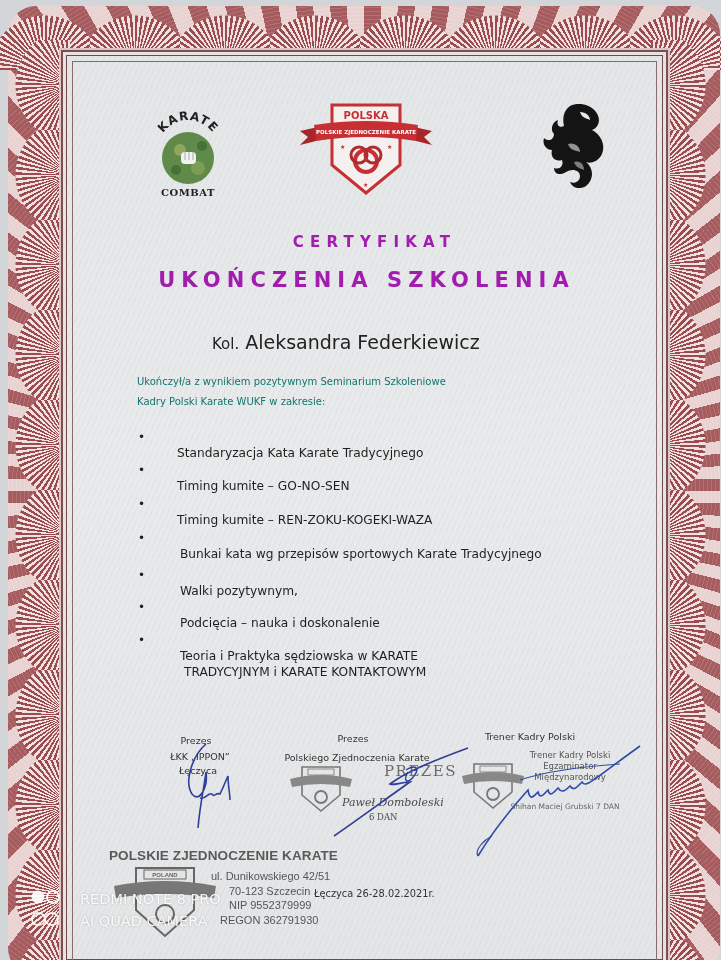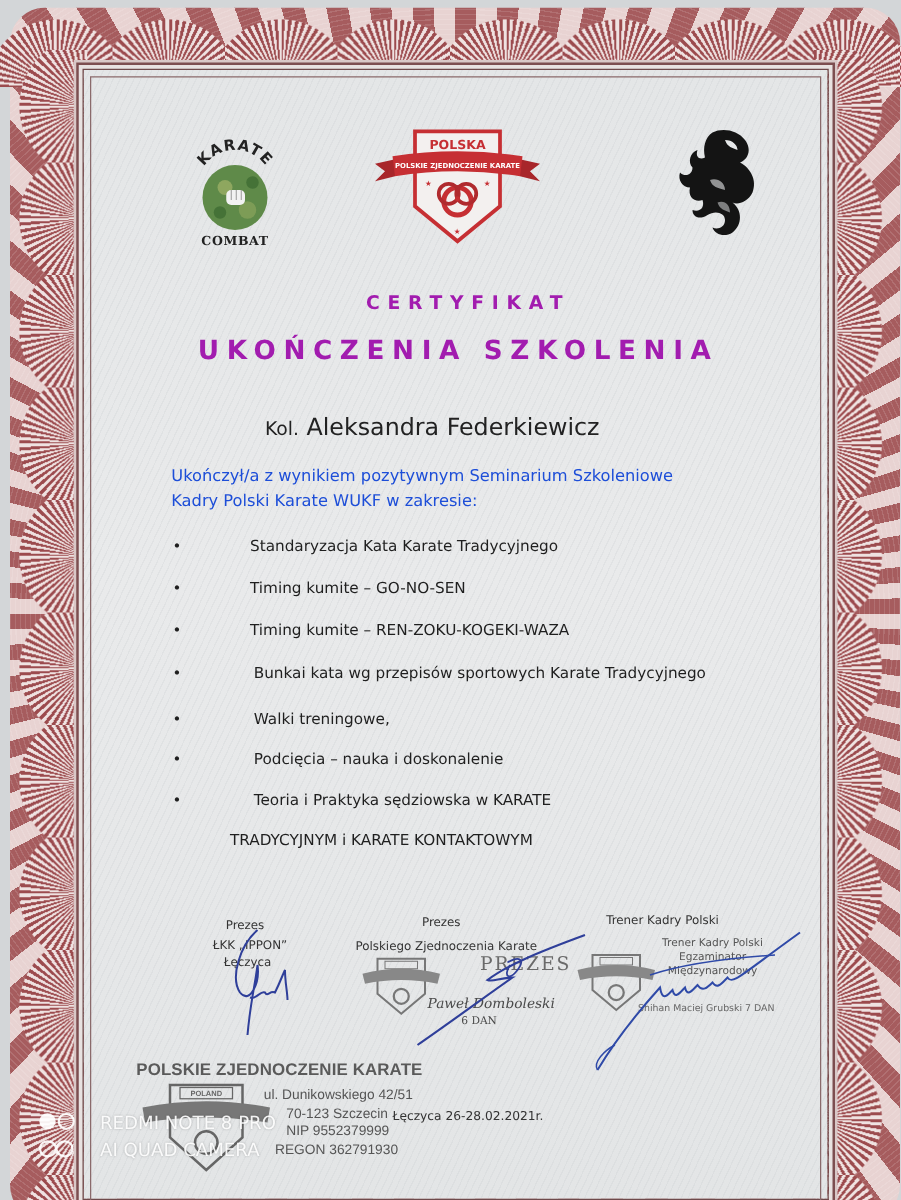--- a/index.html
+++ b/index.html
@@ -73,30 +73,30 @@
   .title2 { top: 268px; font-size: 21px; letter-spacing: 6.1px; padding-left: 12px; }
 
   .recipient {
     position: absolute; left: 212px; top: 331px; color: #222;
     font-family: "DejaVu Sans", sans-serif; font-size: 19px; white-space: nowrap;
   }
   .recipient .prefix { font-size: 15px; margin-right: 6px; }
 
   .intro {
     position: absolute; left: 137px; top: 372px; width: 480px;
-    font-family: "DejaVu Sans", sans-serif; font-size: 13px; line-height: 20px; color: #1d4ed8;
+    font-family: "DejaVu Sans", sans-serif; font-size: 10px; line-height: 20px; color: #0f766e;
   }
 
   .topics { position: absolute; left: 130px; top: 430px; width: 500px; list-style: none; }
   .topic {
     position: absolute; left: 0; white-space: nowrap;
     font-family: "DejaVu Sans", sans-serif; font-size: 12.2px; color: #1f1f1f;
   }
   .topic .bullet { position: absolute; left: 8px; top: 0; font-size: 12px; }
-  .topic .text { position: absolute; left: 47px; top: 0; margin-left: 23px; }
+  .topic .text { position: absolute; left: 47px; top: 16px; }
   .topic-cont {
     position: absolute; left: 184px; top: 665px; font-family: "DejaVu Sans", sans-serif;
     font-size: 12.2px; color: #1f1f1f; white-space: nowrap;
   }
 
   
   .sig-text { position: absolute; font-family: "DejaVu Sans", sans-serif; color: #333; white-space: nowrap; text-align: center; }
   .s-small { font-size: 9.5px; }
   .stamp-line { position: absolute; font-family: "DejaVu Serif", serif; color: #4a4a4a; white-space: nowrap; }
 
@@ -208,21 +208,21 @@
     <div class="topic" style="top:67px">
       <span class="bullet">•</span>
       <span class="text">Timing kumite – REN-ZOKU-KOGEKI-WAZA</span>
     </div>
     <div class="topic" style="top:101px">
       <span class="bullet">•</span>
       <span class="text" style="left:50px">Bunkai kata wg przepisów sportowych Karate Tradycyjnego</span>
     </div>
     <div class="topic" style="top:138px">
       <span class="bullet">•</span>
-      <span class="text" style="left:50px">Walki treningowe,</span>
+      <span class="text" style="left:50px">Walki pozytywnym,</span>
     </div>
     <div class="topic" style="top:170px">
       <span class="bullet">•</span>
       <span class="text" style="left:50px">Podcięcia – nauka i doskonalenie</span>
     </div>
     <div class="topic" style="top:203px">
       <span class="bullet">•</span>
       <span class="text" style="left:50px">Teoria i Praktyka sędziowska w KARATE</span>
     </div>
   </div>

